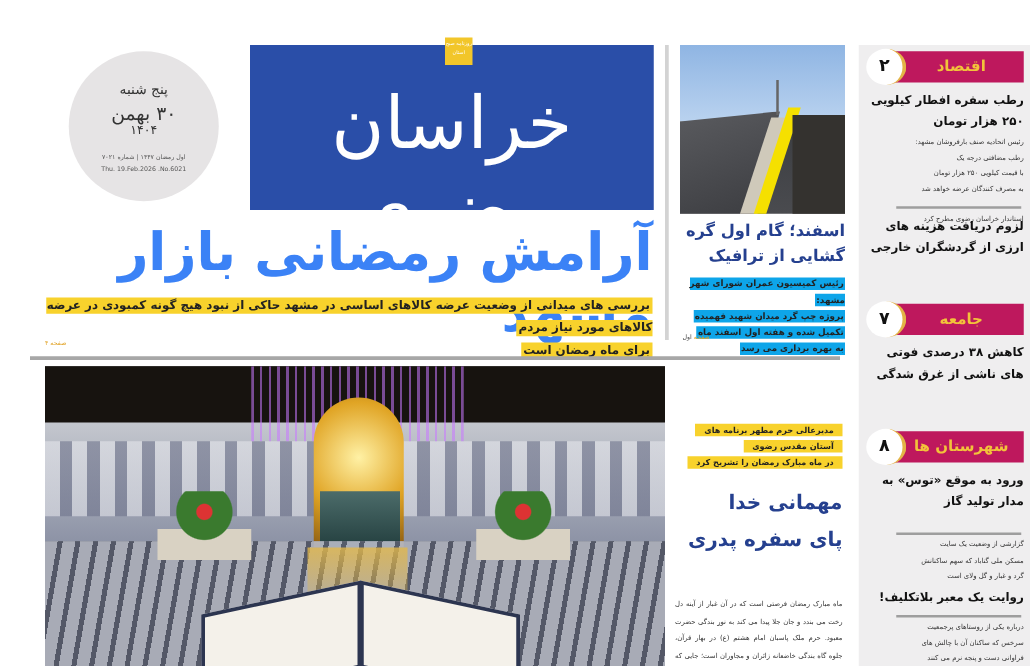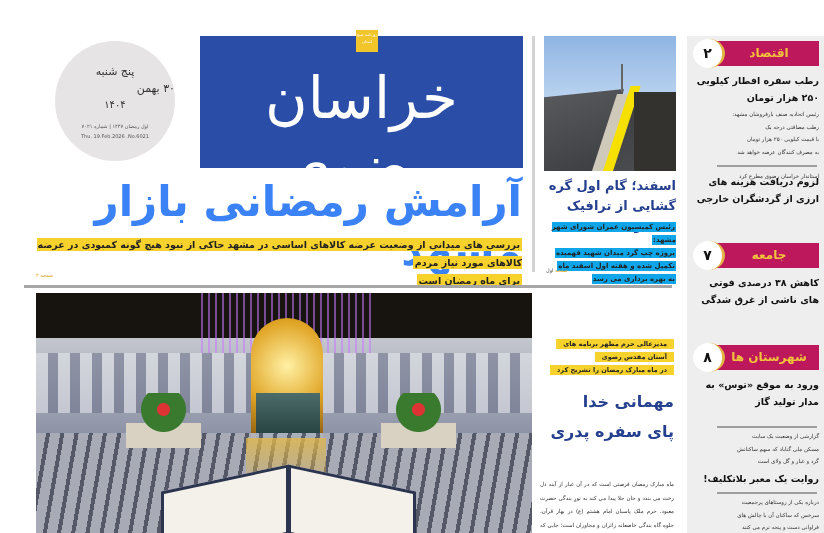--- a/index.html
+++ b/index.html
@@ -4,21 +4,21 @@
 <style>
   * { box-sizing: border-box; margin: 0; padding: 0; }
   html, body { width: 824px; height: 533px; overflow: hidden; background: #ffffff; }
   body { font-family: "DejaVu Sans", sans-serif; position: relative; direction: ltr; }
 
   .abs { position: absolute; }
 
   
   #date-circle { left: 55px; top: 41px; width: 120px; height: 120px; border-radius: 50%; background: #e6e4e5; text-align: center; direction: rtl; }
   #date-circle .d1 { position: absolute; top: 24px; left: 0; right: 0; font-size: 11px; color: #333; }
-  #date-circle .d2 { position: absolute; top: 41px; left: 0; right: 0; font-size: 11px; color: #333; text-align: right; }
+  #date-circle .d2 { position: absolute; top: 41px; left: 0; right: 0; font-size: 15px; color: #333; }
   #date-circle .d3 { position: absolute; top: 58px; left: 0; right: 0; font-size: 10px; color: #333; }
   #date-circle .d4 { position: absolute; top: 82px; left: 0; right: 0; font-size: 5px; color: #555; }
   #date-circle .d5 { position: absolute; top: 92px; left: 0; right: 0; font-size: 5px; color: #555; direction: ltr; }
 
   
   #masthead { left: 200px; top: 36px; width: 323px; height: 132px; background: #2a4ea8; overflow: hidden; }
   #masthead .logo-text { position: absolute; left: 0; right: 0; top: 28px; text-align: center; color: #fff; font-family: "DejaVu Serif", serif; font-size: 58px; direction: rtl; letter-spacing: -2px; }
   #masthead-badge { left: 356px; top: 30px; width: 22px; height: 22px; background: #f2c62a; color: #fff; font-size: 4px; text-align: center; line-height: 7px; direction: rtl; padding-top: 1px; }
 
   

